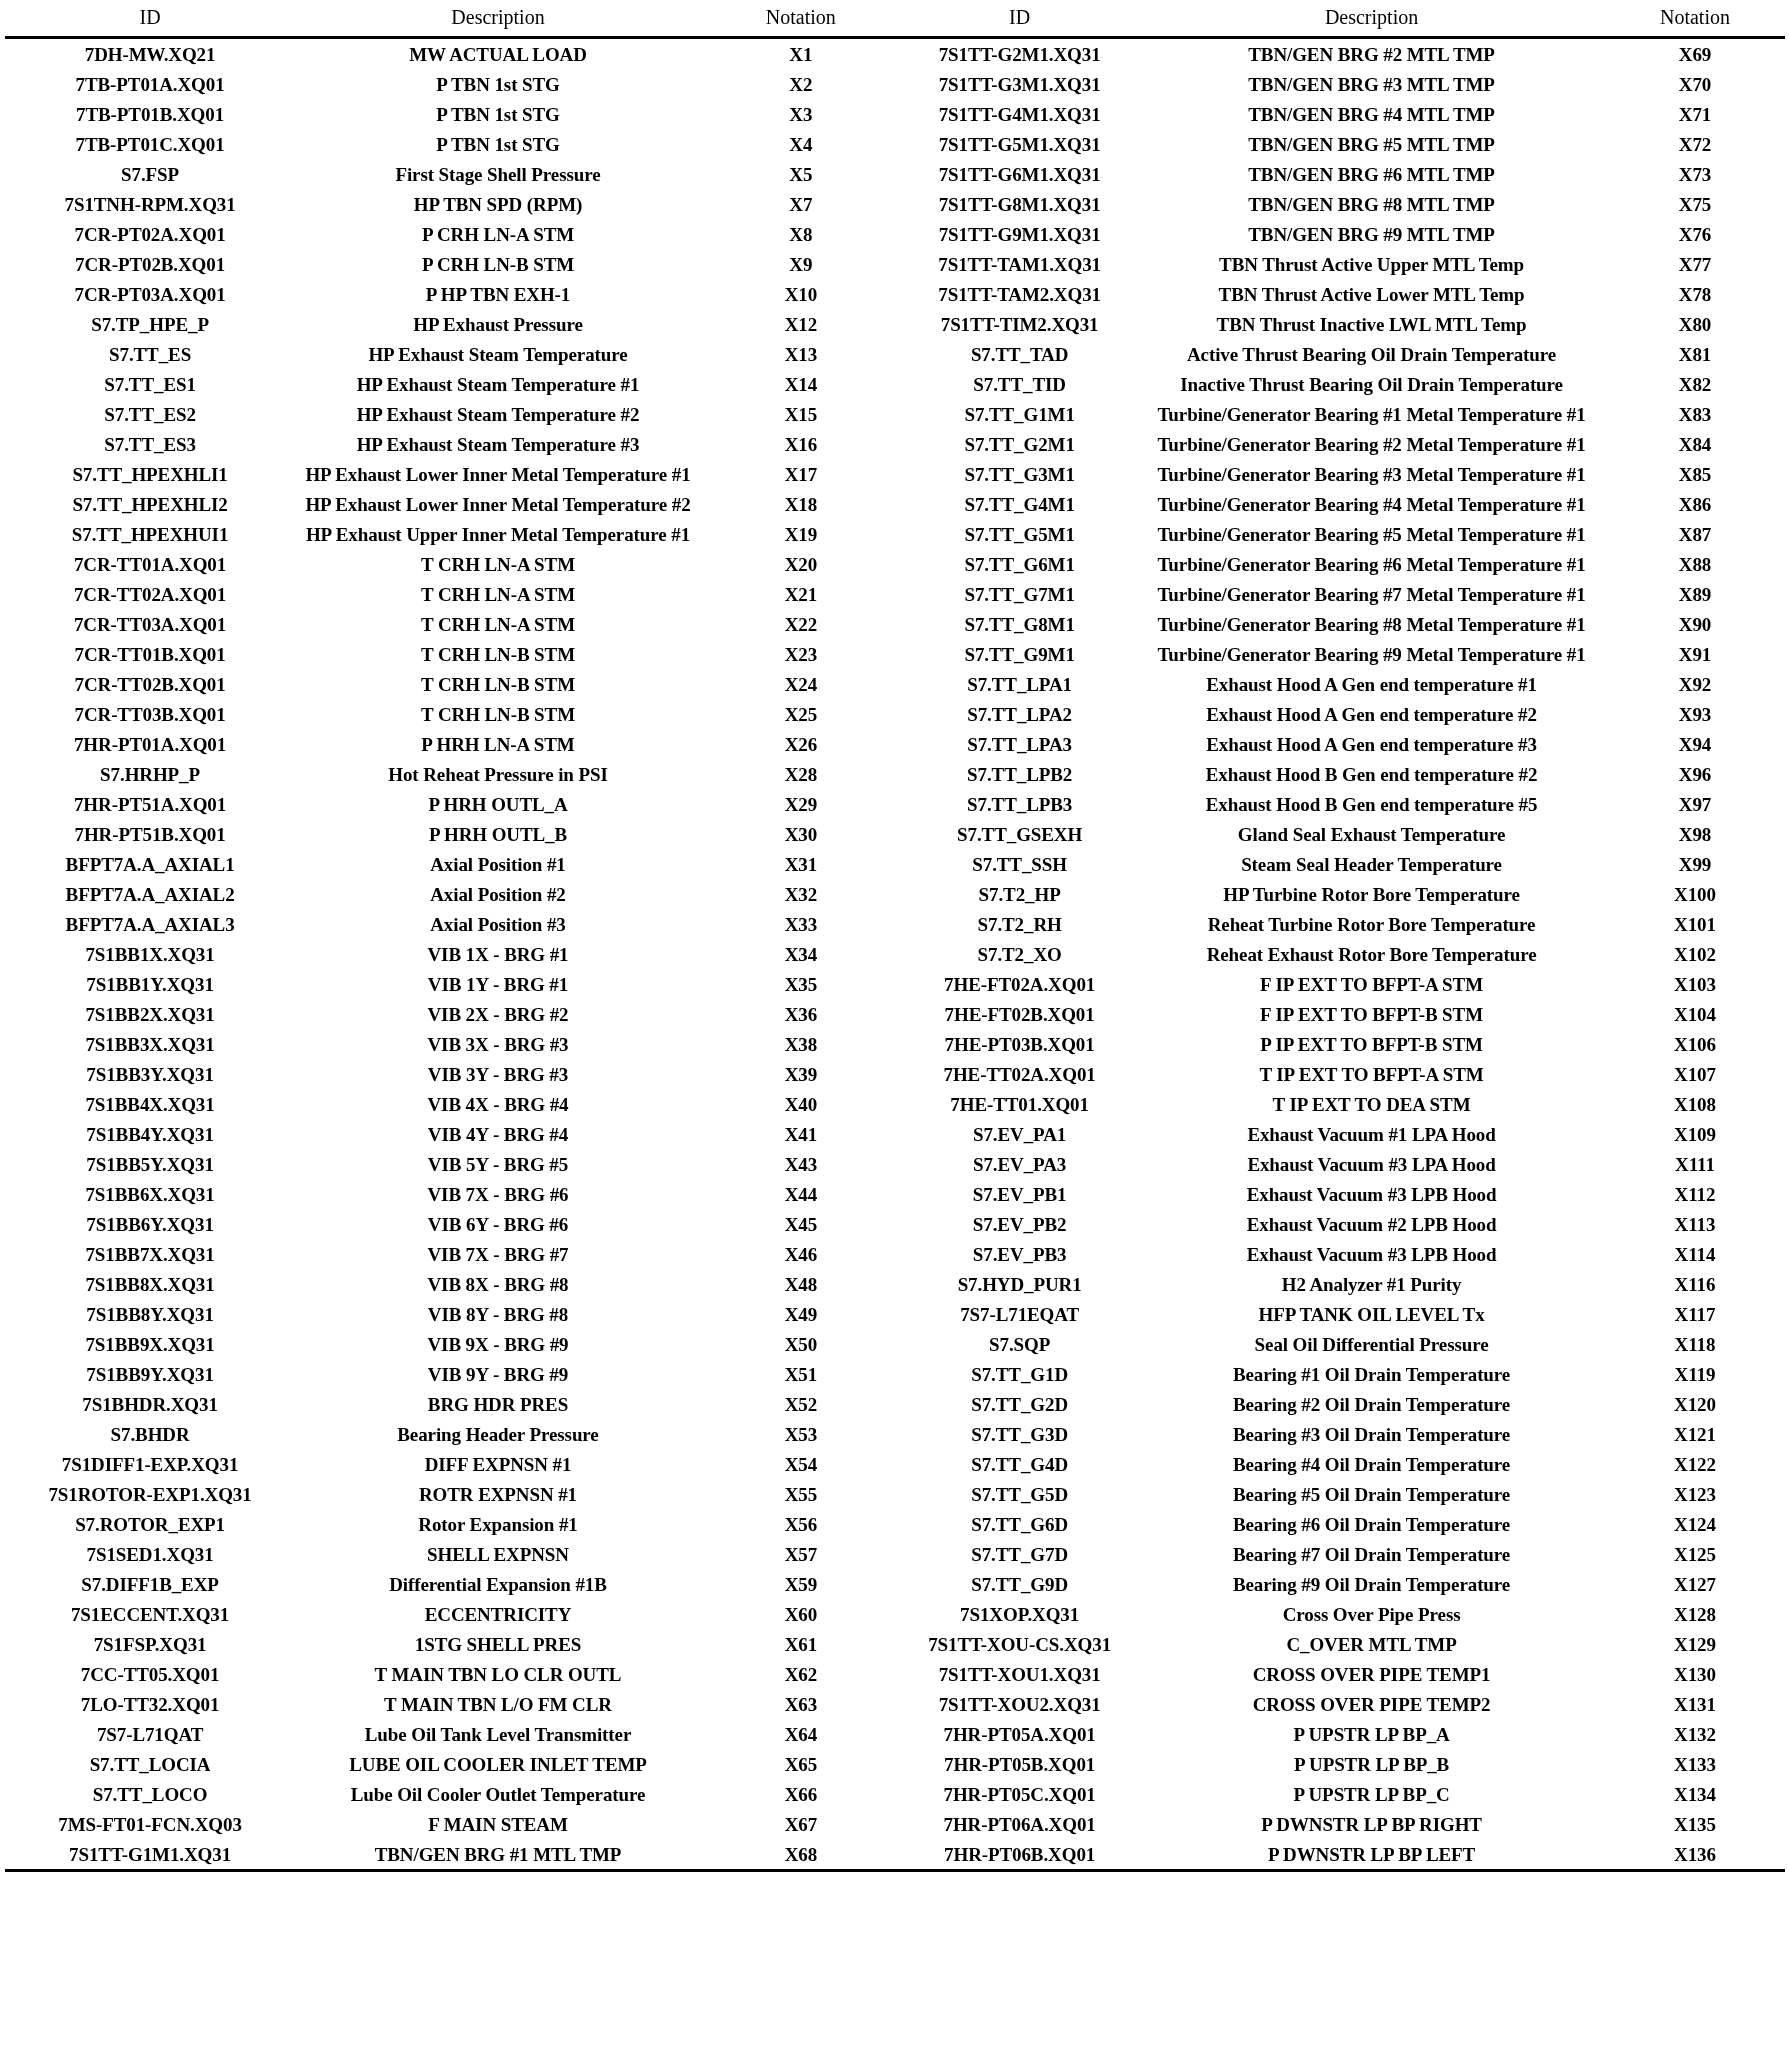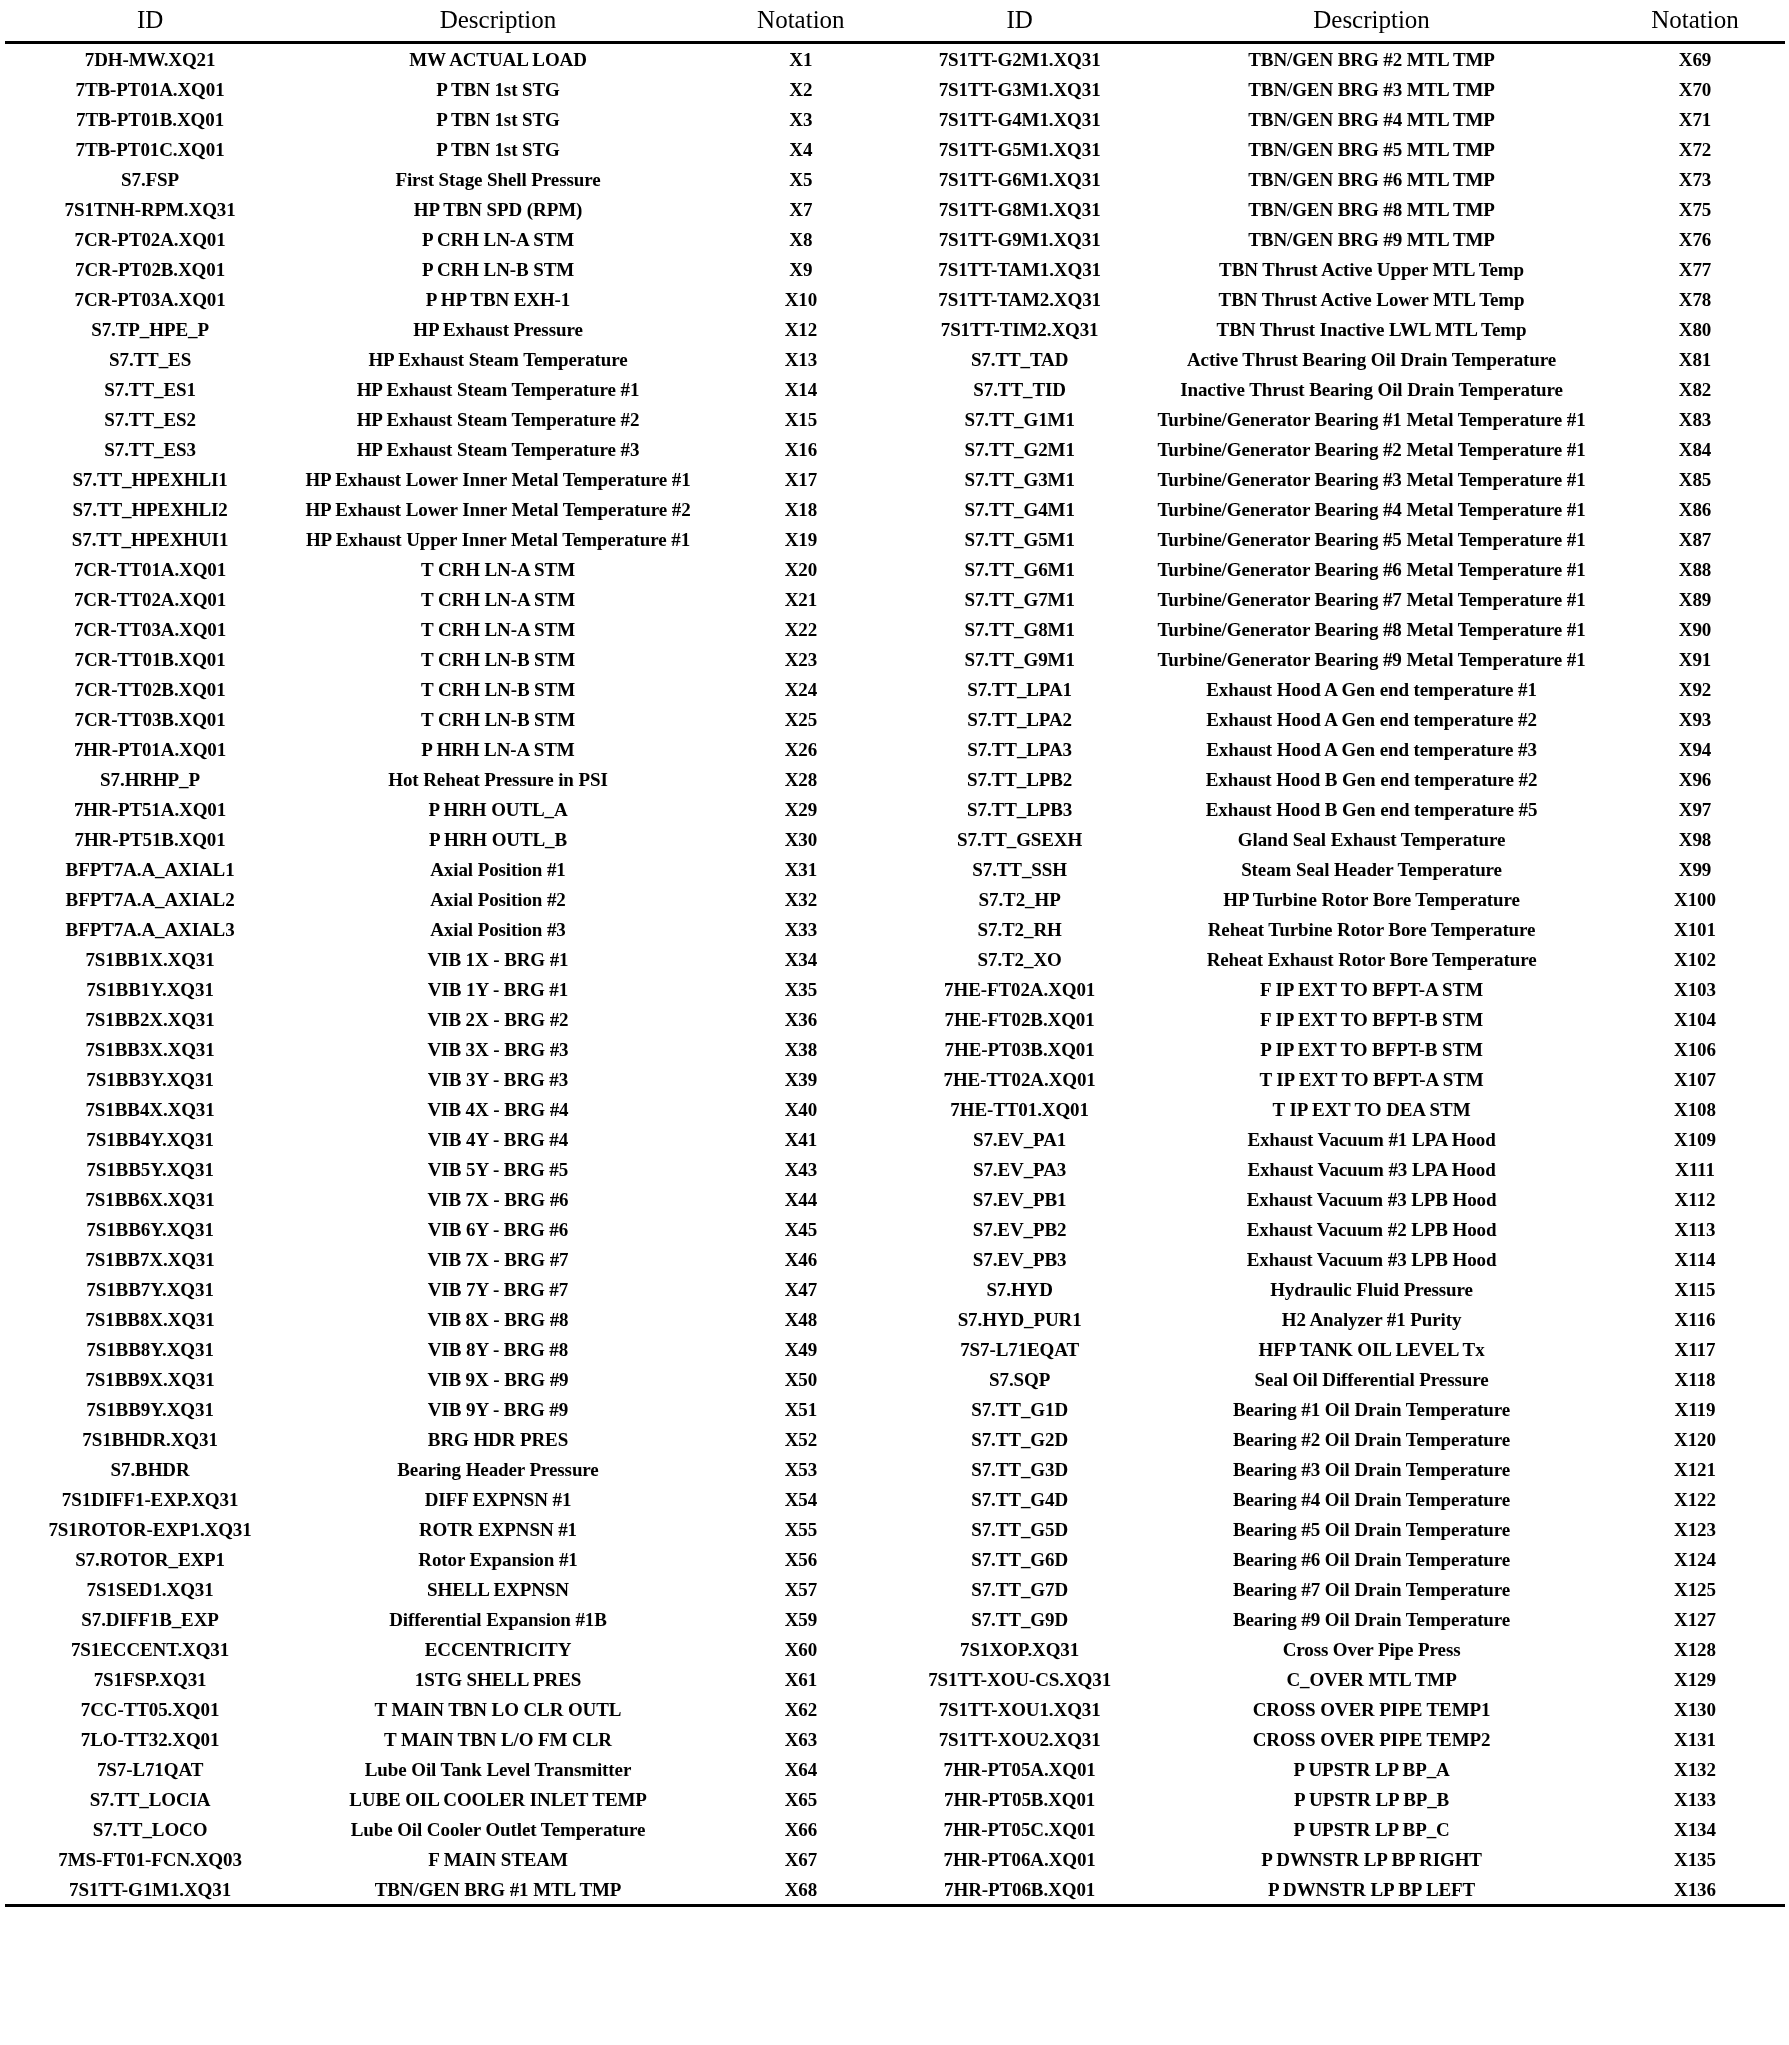--- a/index.html
+++ b/index.html
@@ -24,21 +24,21 @@
   }
   table.tag-table {
     width: 100%;
     border-collapse: collapse;
     table-layout: fixed;
     font-size: 19px;
     line-height: 1;
   }
   table.tag-table thead th {
     font-weight: normal;
-    font-size: 25px;
+    font-size: 20px;
     text-align: center;
     padding: 7.4px 0 9px 0;
     border-bottom: 3.7px solid #000;
     vertical-align: bottom;
     white-space: nowrap;
   }
   table.tag-table tbody td {
     font-weight: bold;
     text-align: center;
     padding: 0;
@@ -408,28 +408,20 @@
         </tr>
         <tr>
           <td class="cell-id">7S1BB7X.XQ31</td>
           <td class="cell-desc">VIB 7X - BRG #7</td>
           <td class="cell-not">X46</td>
           <td class="cell-id">S7.EV_PB3</td>
           <td class="cell-desc">Exhaust Vacuum #3 LPB Hood</td>
           <td class="cell-not">X114</td>
         </tr>
         <tr>
-          <td class="cell-id">7S1BB7Y.XQ31</td>
-          <td class="cell-desc">VIB 7Y - BRG #7</td>
-          <td class="cell-not">X47</td>
-          <td class="cell-id">S7.HYD</td>
-          <td class="cell-desc">Hydraulic Fluid Pressure</td>
-          <td class="cell-not">X115</td>
-        </tr>
-        <tr>
           <td class="cell-id">7S1BB8X.XQ31</td>
           <td class="cell-desc">VIB 8X - BRG #8</td>
           <td class="cell-not">X48</td>
           <td class="cell-id">S7.HYD_PUR1</td>
           <td class="cell-desc">H2 Analyzer #1 Purity</td>
           <td class="cell-not">X116</td>
         </tr>
         <tr>
           <td class="cell-id">7S1BB8Y.XQ31</td>
           <td class="cell-desc">VIB 8Y - BRG #8</td>

